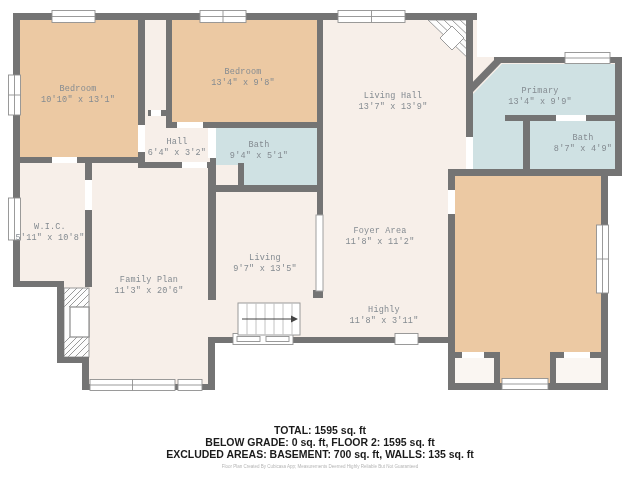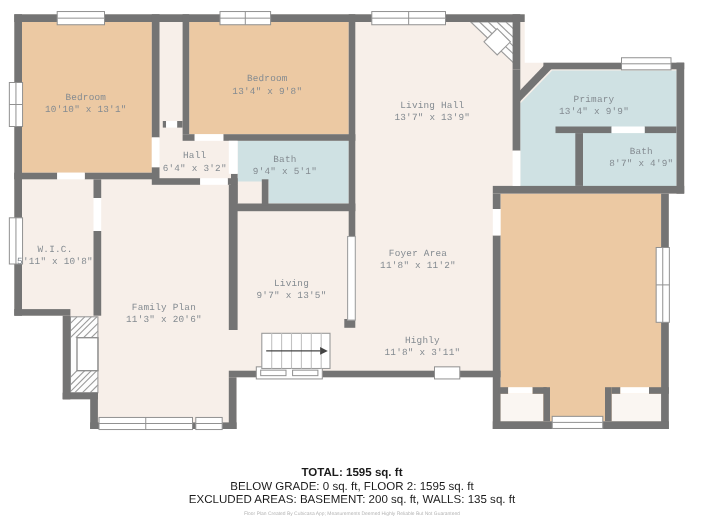--- a/index.html
+++ b/index.html
@@ -4,21 +4,21 @@
 <style>
   html,body{margin:0;padding:0;background:#fff;}
   .page{position:relative;width:640px;height:480px;background:#ffffff;overflow:hidden;
         font-family:"Liberation Sans", sans-serif;}
   .plan-svg{position:absolute;left:0;top:0;}
   .rl{position:absolute;transform:translate(-50%,-50%);text-align:center;
       color:#848b91;font-size:8.5px;line-height:11px;letter-spacing:.2px;white-space:nowrap;font-family:Liberation Mono, monospace;}
   .rl span{display:block;}
   .footer{position:absolute;left:0;top:424px;width:640px;text-align:center;color:#1b1b1b;}
   .f1{font-size:10.5px;font-weight:bold;line-height:12px;}
-  .f2,.f3{font-size:10.5px;line-height:12px;}
+  .f2,.f3{font-size:10.5px;line-height:12px;font-weight:bold;}
   .fd{font-size:4.5px;color:#b5b5b5;margin-top:4px;line-height:6px;}
 </style>
 </head>
 <body>
 
 <div class="page">
 
   <svg class="plan-svg" width="640" height="415" viewBox="0 0 640 415">
 
     <polygon points="13,13 477,13 477,57 622,57 622,176 608,176 608,390 448,390 448,343 215,343 215,390 82,390 82,363 57,363 57,287 13,287" fill="#f7efe9"></polygon>
@@ -224,17 +224,17 @@
       <span>11'8" x 11'2"</span>
     </div>
   <div class="rl" style="left:384px;top:316px">
       <span>Highly</span>
       <span>11'8" x 3'11"</span>
     </div>
 
   <div class="footer">
     <div class="f1">TOTAL: 1595 sq. ft</div>
     <div class="f2">BELOW GRADE: 0 sq. ft, FLOOR 2: 1595 sq. ft</div>
-    <div class="f3">EXCLUDED AREAS: BASEMENT: 200 sq. ft, WALLS: 135 sq. ft</div>
+    <div class="f3">EXCLUDED AREAS: BASEMENT: 700 sq. ft, WALLS: 135 sq. ft</div>
     <div class="fd">Floor Plan Created By Cubicasa App; Measurements Deemed Highly Reliable But Not Guaranteed</div>
   </div>
 
 </div>
 
 </body></html>

